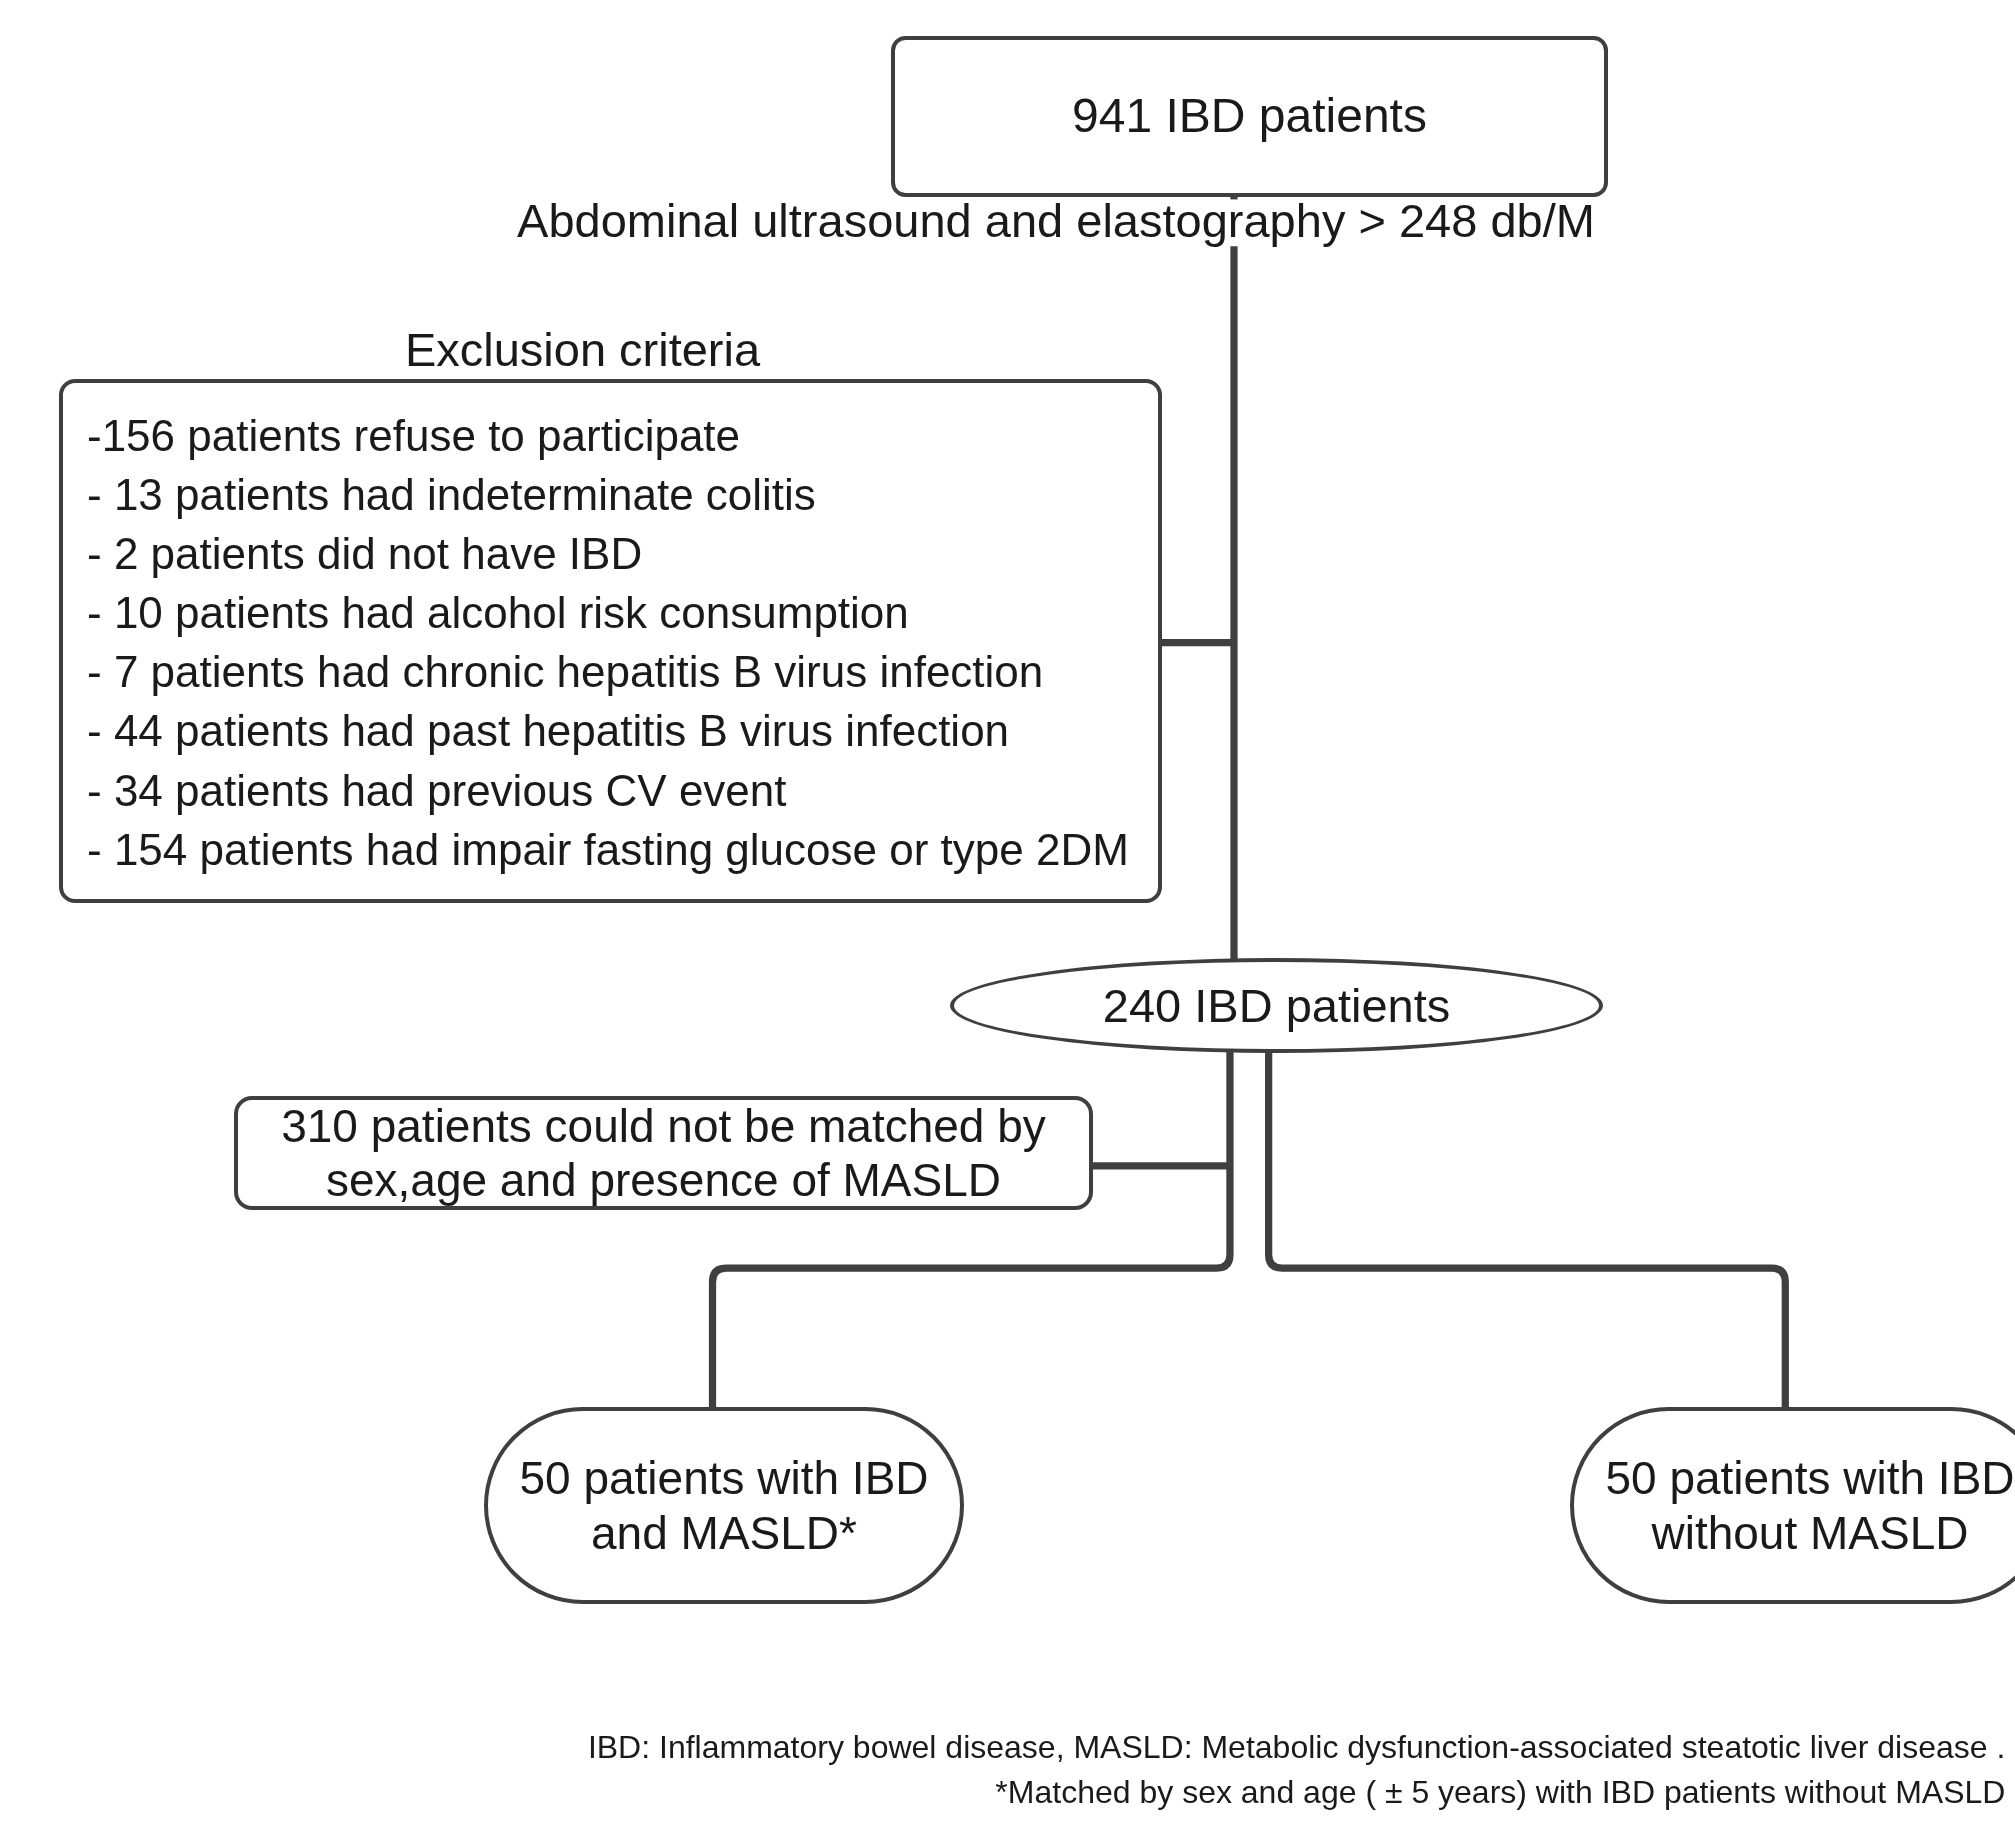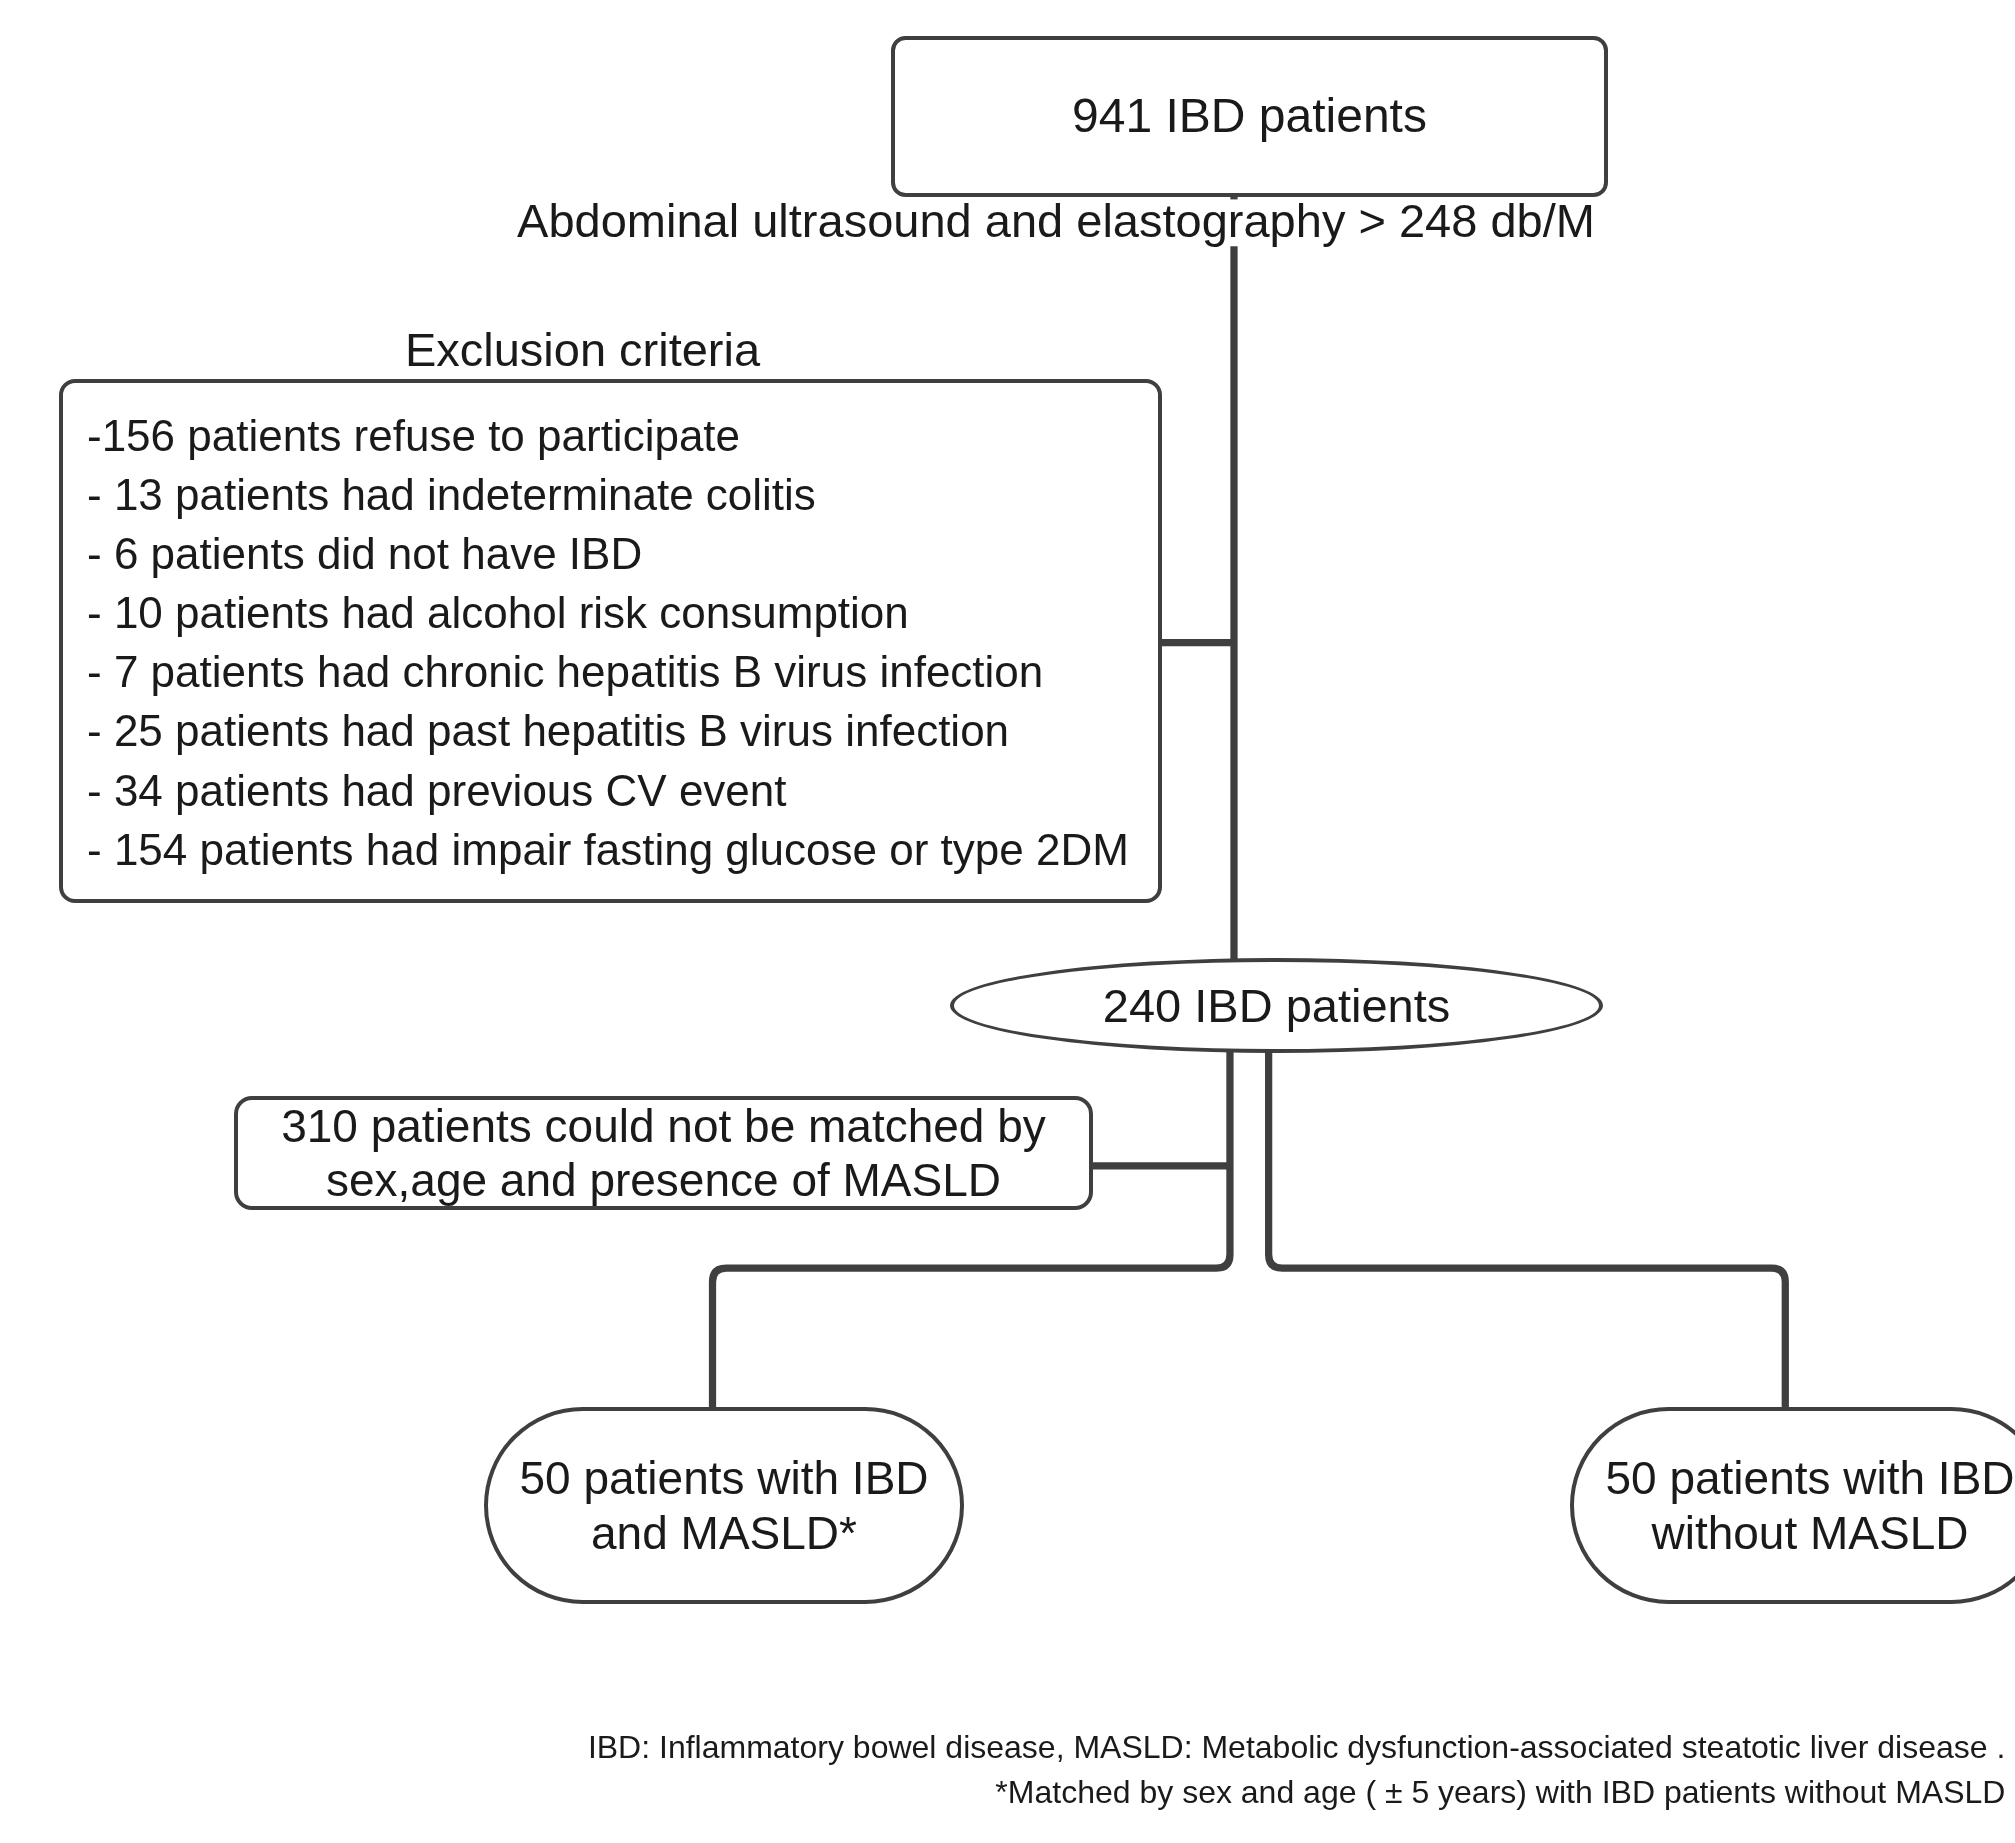--- a/index.html
+++ b/index.html
@@ -132,24 +132,24 @@
     <span>941 IBD patients</span>
   </div>
 
   <div id="label-ultrasound">Abdominal ultrasound and elastography &gt; 248 db/M</div>
 
   <div id="label-exclusion">Exclusion criteria</div>
 
   <div id="node-exclusion" class="node">
     <div class="line">-156 patients refuse to participate</div>
     <div class="line">- 13 patients had indeterminate colitis</div>
-    <div class="line">- 6 patients did not have IBD</div>
+    <div class="line">- 2 patients did not have IBD</div>
     <div class="line">- 10 patients had alcohol risk consumption</div>
     <div class="line">- 7 patients had chronic hepatitis B virus infection</div>
-    <div class="line">- 25 patients had past hepatitis B virus infection</div>
+    <div class="line">- 44 patients had past hepatitis B virus infection</div>
     <div class="line">- 34 patients had previous CV event</div>
     <div class="line">- 154 patients had impair fasting glucose or type 2DM</div>
   </div>
 
   <div id="node-410" class="node ellipse">
     <span>240 IBD patients</span>
   </div>
 
   <div id="node-310" class="node rect">
     <div class="inner">

